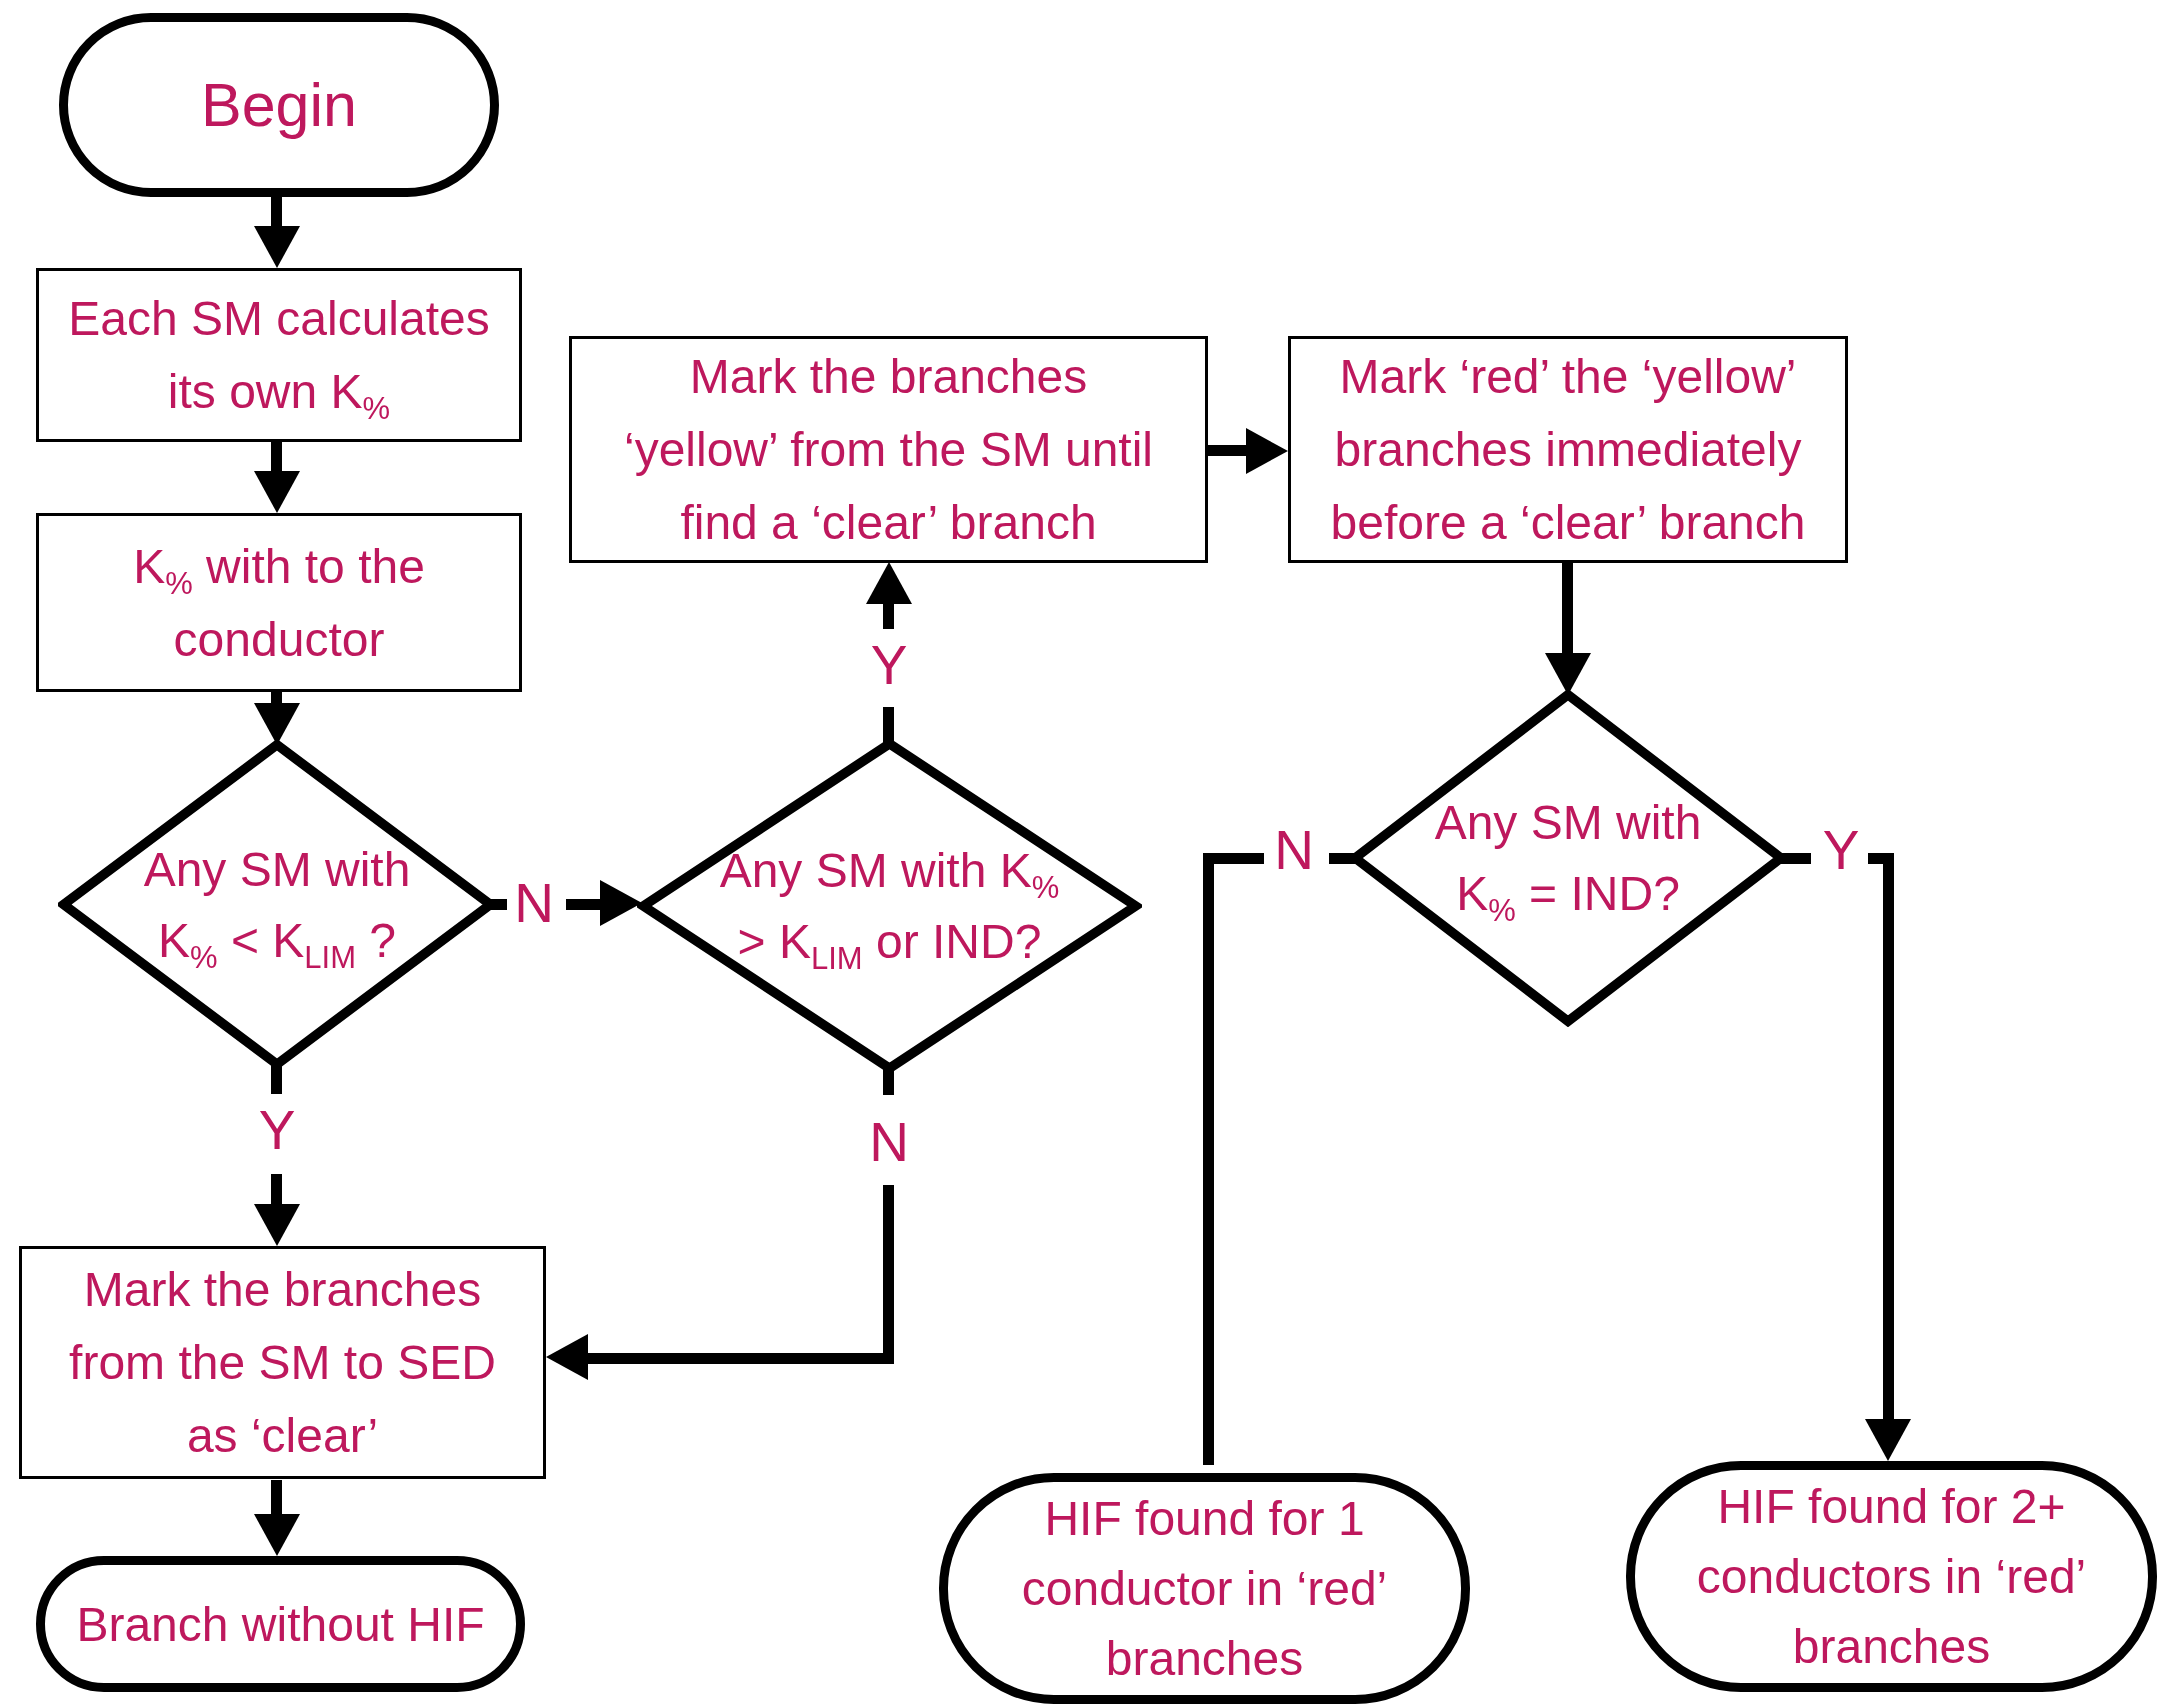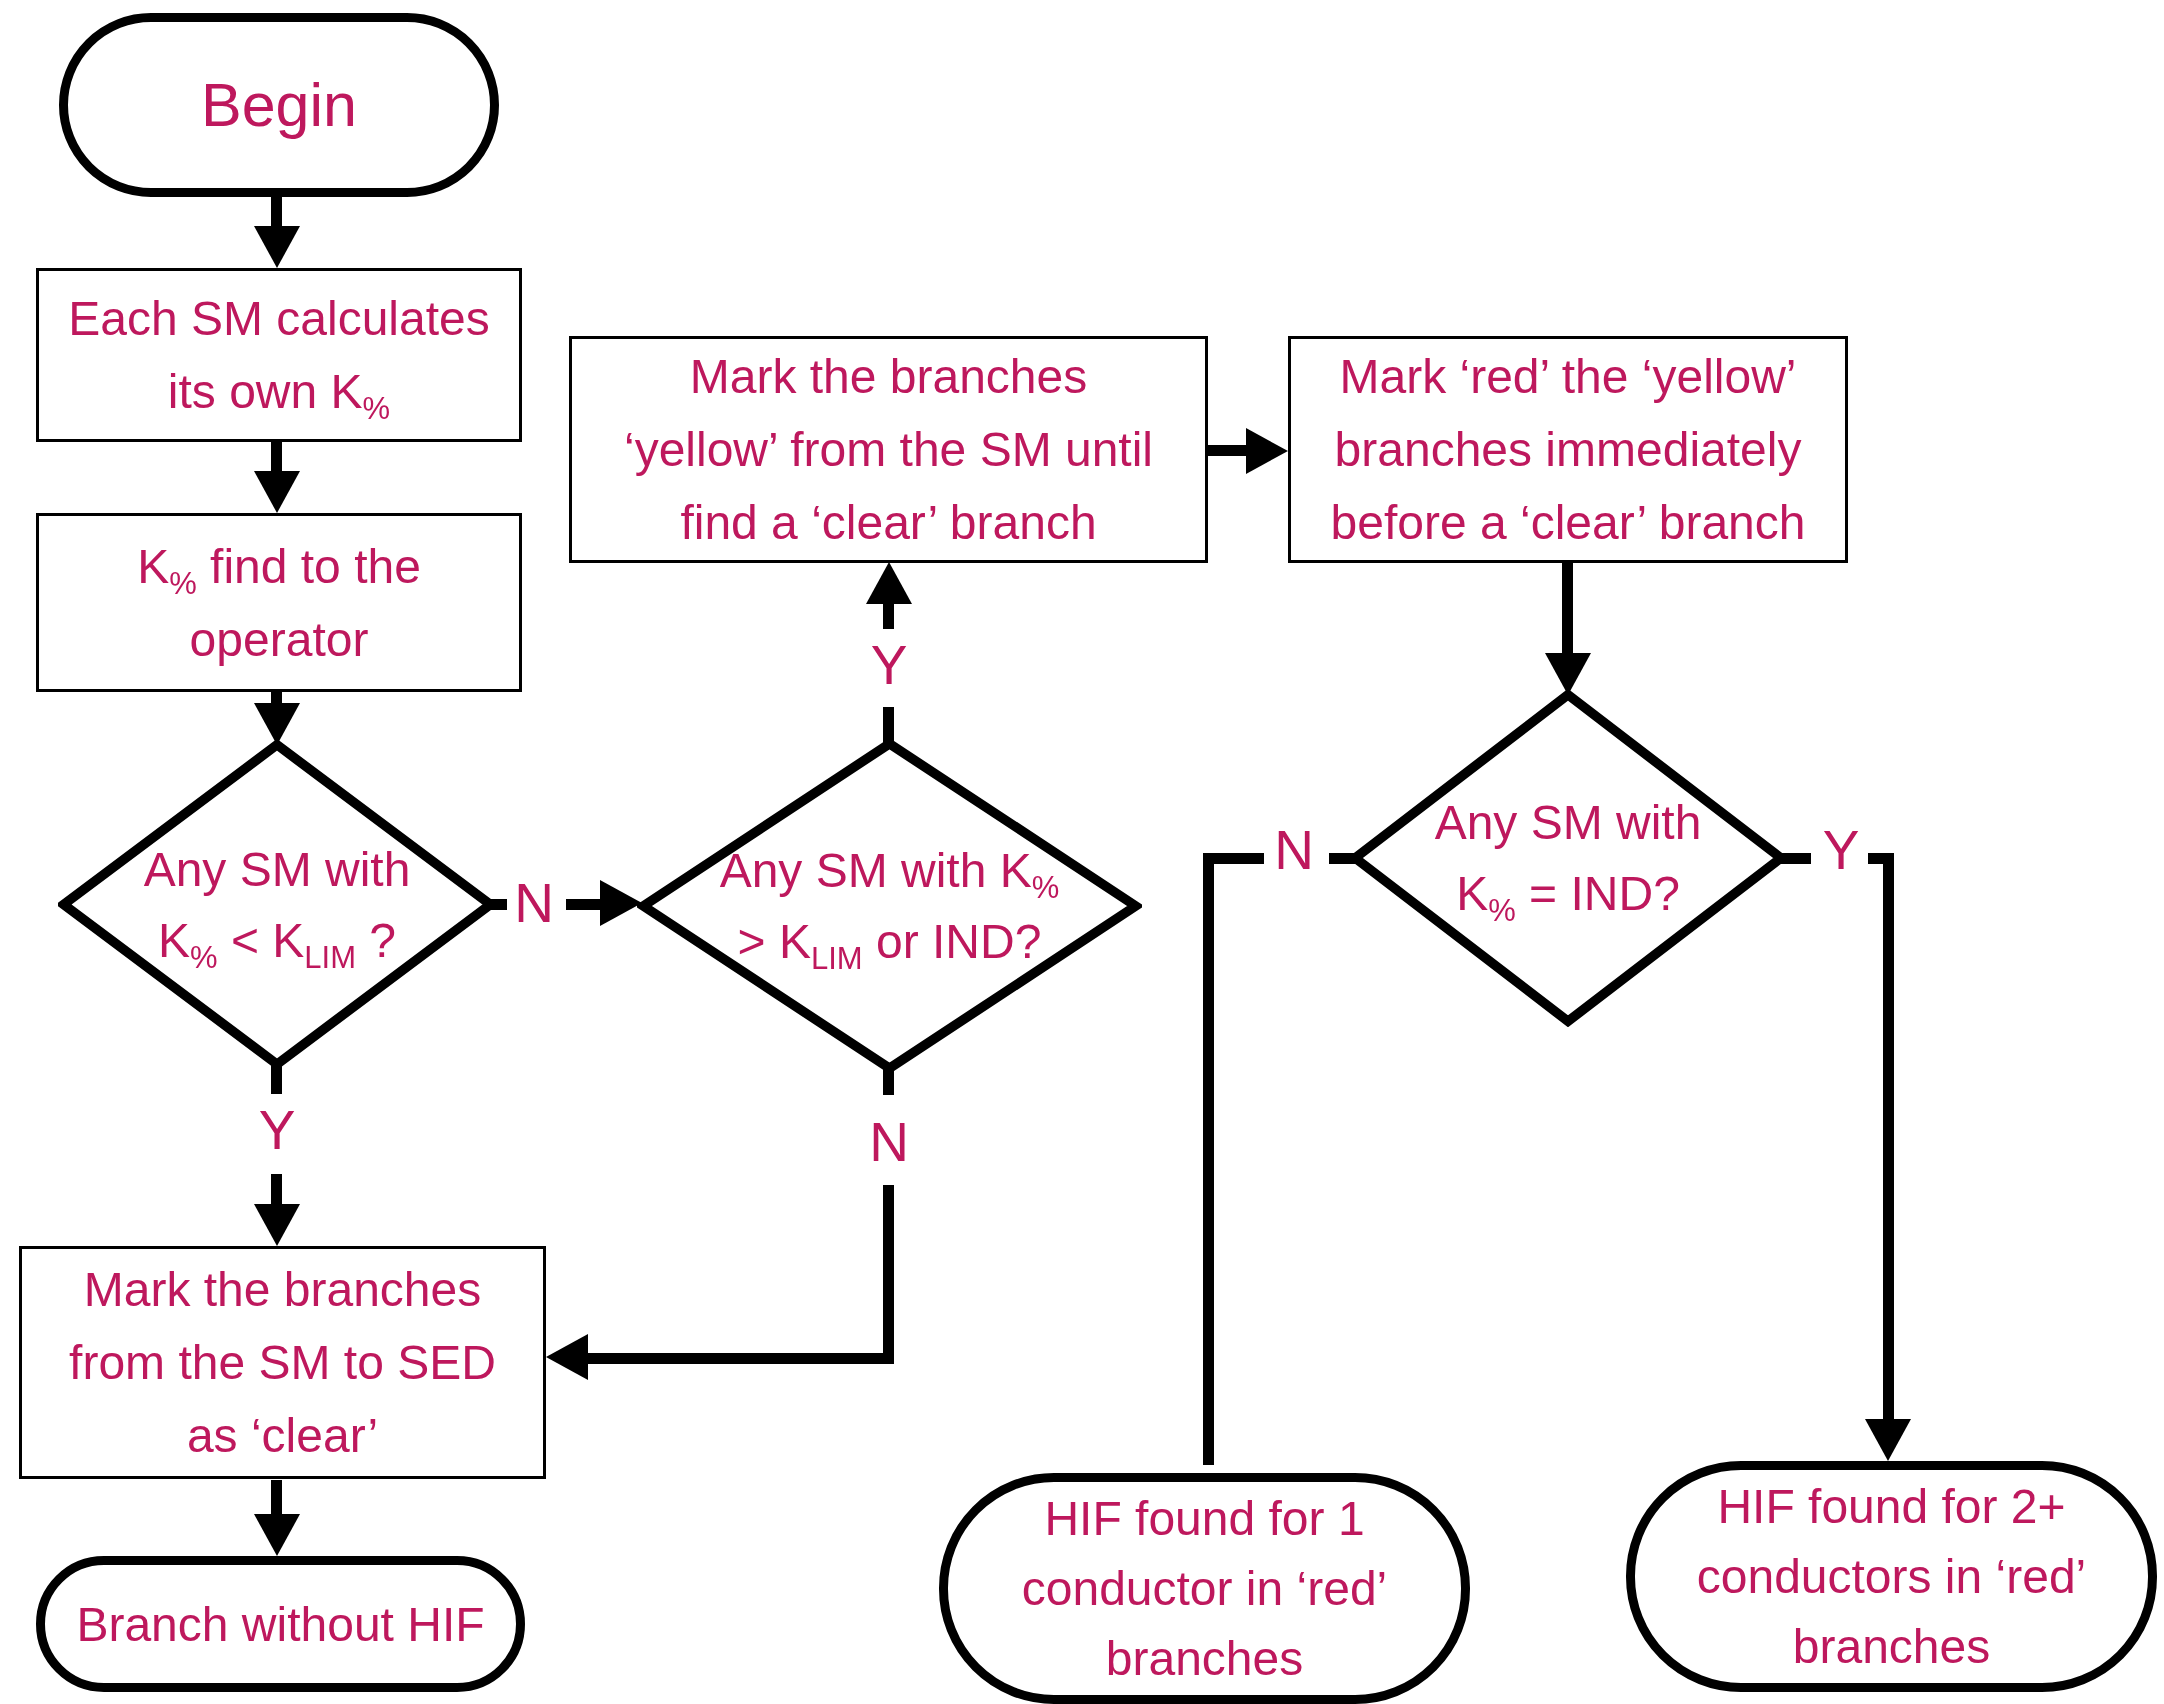--- a/index.html
+++ b/index.html
@@ -69,22 +69,22 @@
   <div id="node-begin" class="node terminal begin-round" style="left:59px; top:13.4px; width:440px; height:184px;">
     <div>Begin</div>
   </div>
 
   <div class="node process" style="left:36px; top:268px; width:486px; height:174px;">
     <div><span>Each SM calculates</span></div>
     <div><span>its own K</span><sub>%</sub></div>
   </div>
 
   <div class="node process" style="left:36px; top:513px; width:486px; height:179px;">
-    <div><span>K</span><sub>%</sub><span> find to the</span></div>
-    <div><span>operator</span></div>
+    <div><span>K</span><sub>%</sub><span> with to the</span></div>
+    <div><span>conductor</span></div>
   </div>
 
   <svg class="diamond-svg" style="left:58px; top:739px;" width="438" height="331" viewBox="0 0 458 346">
     <polygon points="229,6 452,173 229,340 6,173" fill="#ffffff" stroke="#000000" stroke-width="10"></polygon>
   </svg>
   <div class="diamond-text" style="left:58px; top:739px; width:438px; height:331px;">
     <div><span>Any SM with</span></div>
     <div><span>K</span><sub>%</sub><span> &lt; K</span><sub>LIM</sub><span> ?</span></div>
   </div>
 

